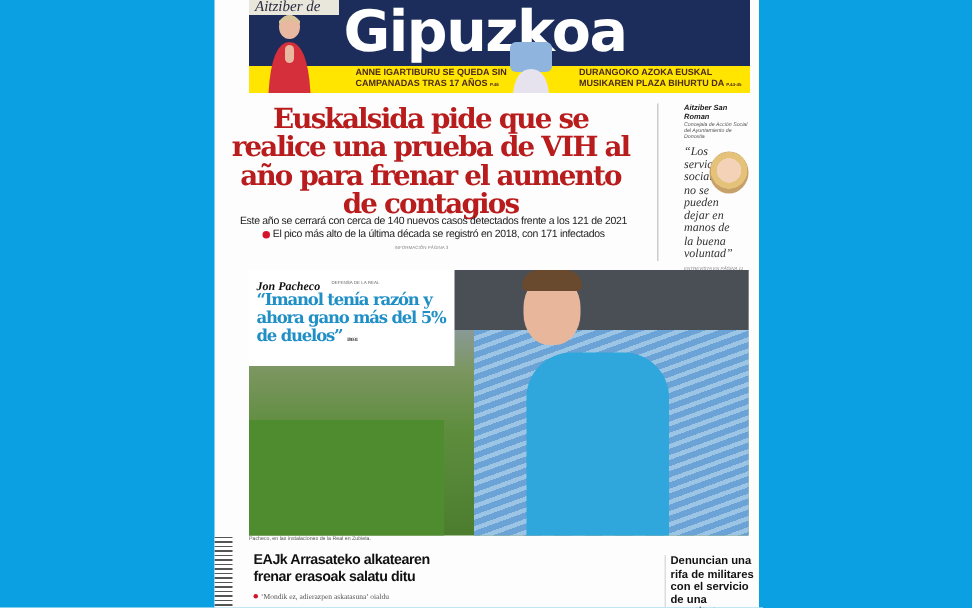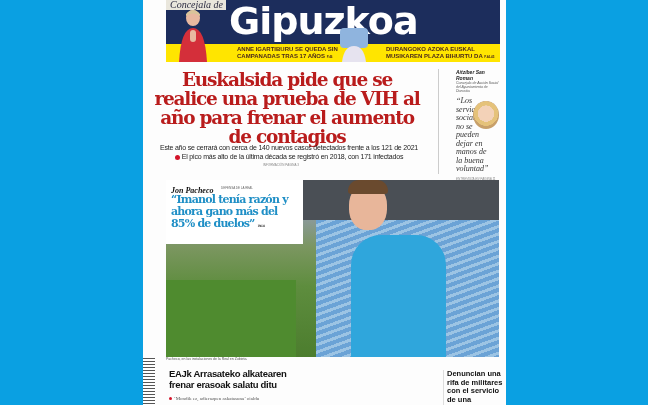--- a/index.html
+++ b/index.html
@@ -47,21 +47,21 @@
   .col.c1{left:233px;width:60px;}
   .col.c2{left:300px;width:60px;border-left:1px solid #ddd;padding-left:3px;}
 </style>
 </head>
 <body>
 
 <div class="page">
   <div class="barcode"></div>
 
   <div class="masthead"></div>
-  <div class="noticias">Concejala de</div>
+  <div class="noticias">Aitziber de</div>
   <div class="logo">Gipuzkoa</div>
   <div class="promo-bar"></div>
 
   <svg class="person-red" viewBox="0 0 40 56">
     <ellipse cx="20" cy="12" rx="7" ry="8" fill="#e8b8a0"></ellipse>
     <path d="M13 8 Q20 0 27 8 L27 10 Q20 5 13 10Z" fill="#d9c49a"></path>
     <path d="M6 56 Q8 22 20 22 Q32 22 34 56Z" fill="#d42f3a"></path>
     <rect x="17" y="24" width="6" height="12" rx="3" fill="#e8b8a0"></rect>
   </svg>
   <svg class="person-blue" viewBox="0 0 36 36">
@@ -98,21 +98,21 @@
     <div class="stands"></div>
     <div class="pitch"></div>
     <div class="player-body"></div>
     <div class="player-head"></div>
     <div class="player-hair"></div>
   </div>
   <div class="quote-box">
     <div class="qb-name">Jon Pacheco</div>
     <div class="qb-role">DEFENSA DE LA REAL</div>
     <div class="qb-quote">
-      <span>“Imanol tenía razón y ahora gano más del 85% de duelos”</span>
+      <span>“Imanol tenía razón y ahora gano más del 5% de duelos”</span>
       <span style="font-size:3px;color:#555;">P.30-31</span>
     </div>
   </div>
   <div class="caption">Pacheco, en las instalaciones de la Real en Zubieta.</div>
 
   <div class="bottom-h1">EAJk Arrasateko alkatearen frenar erasoak salatu ditu</div>
   <div class="bottom-sub">
     <span class="dot"></span><span>‘Mondik ez, adierazpen askatasuna’ oialdu</span>
   </div>
   <div class="thumb">

